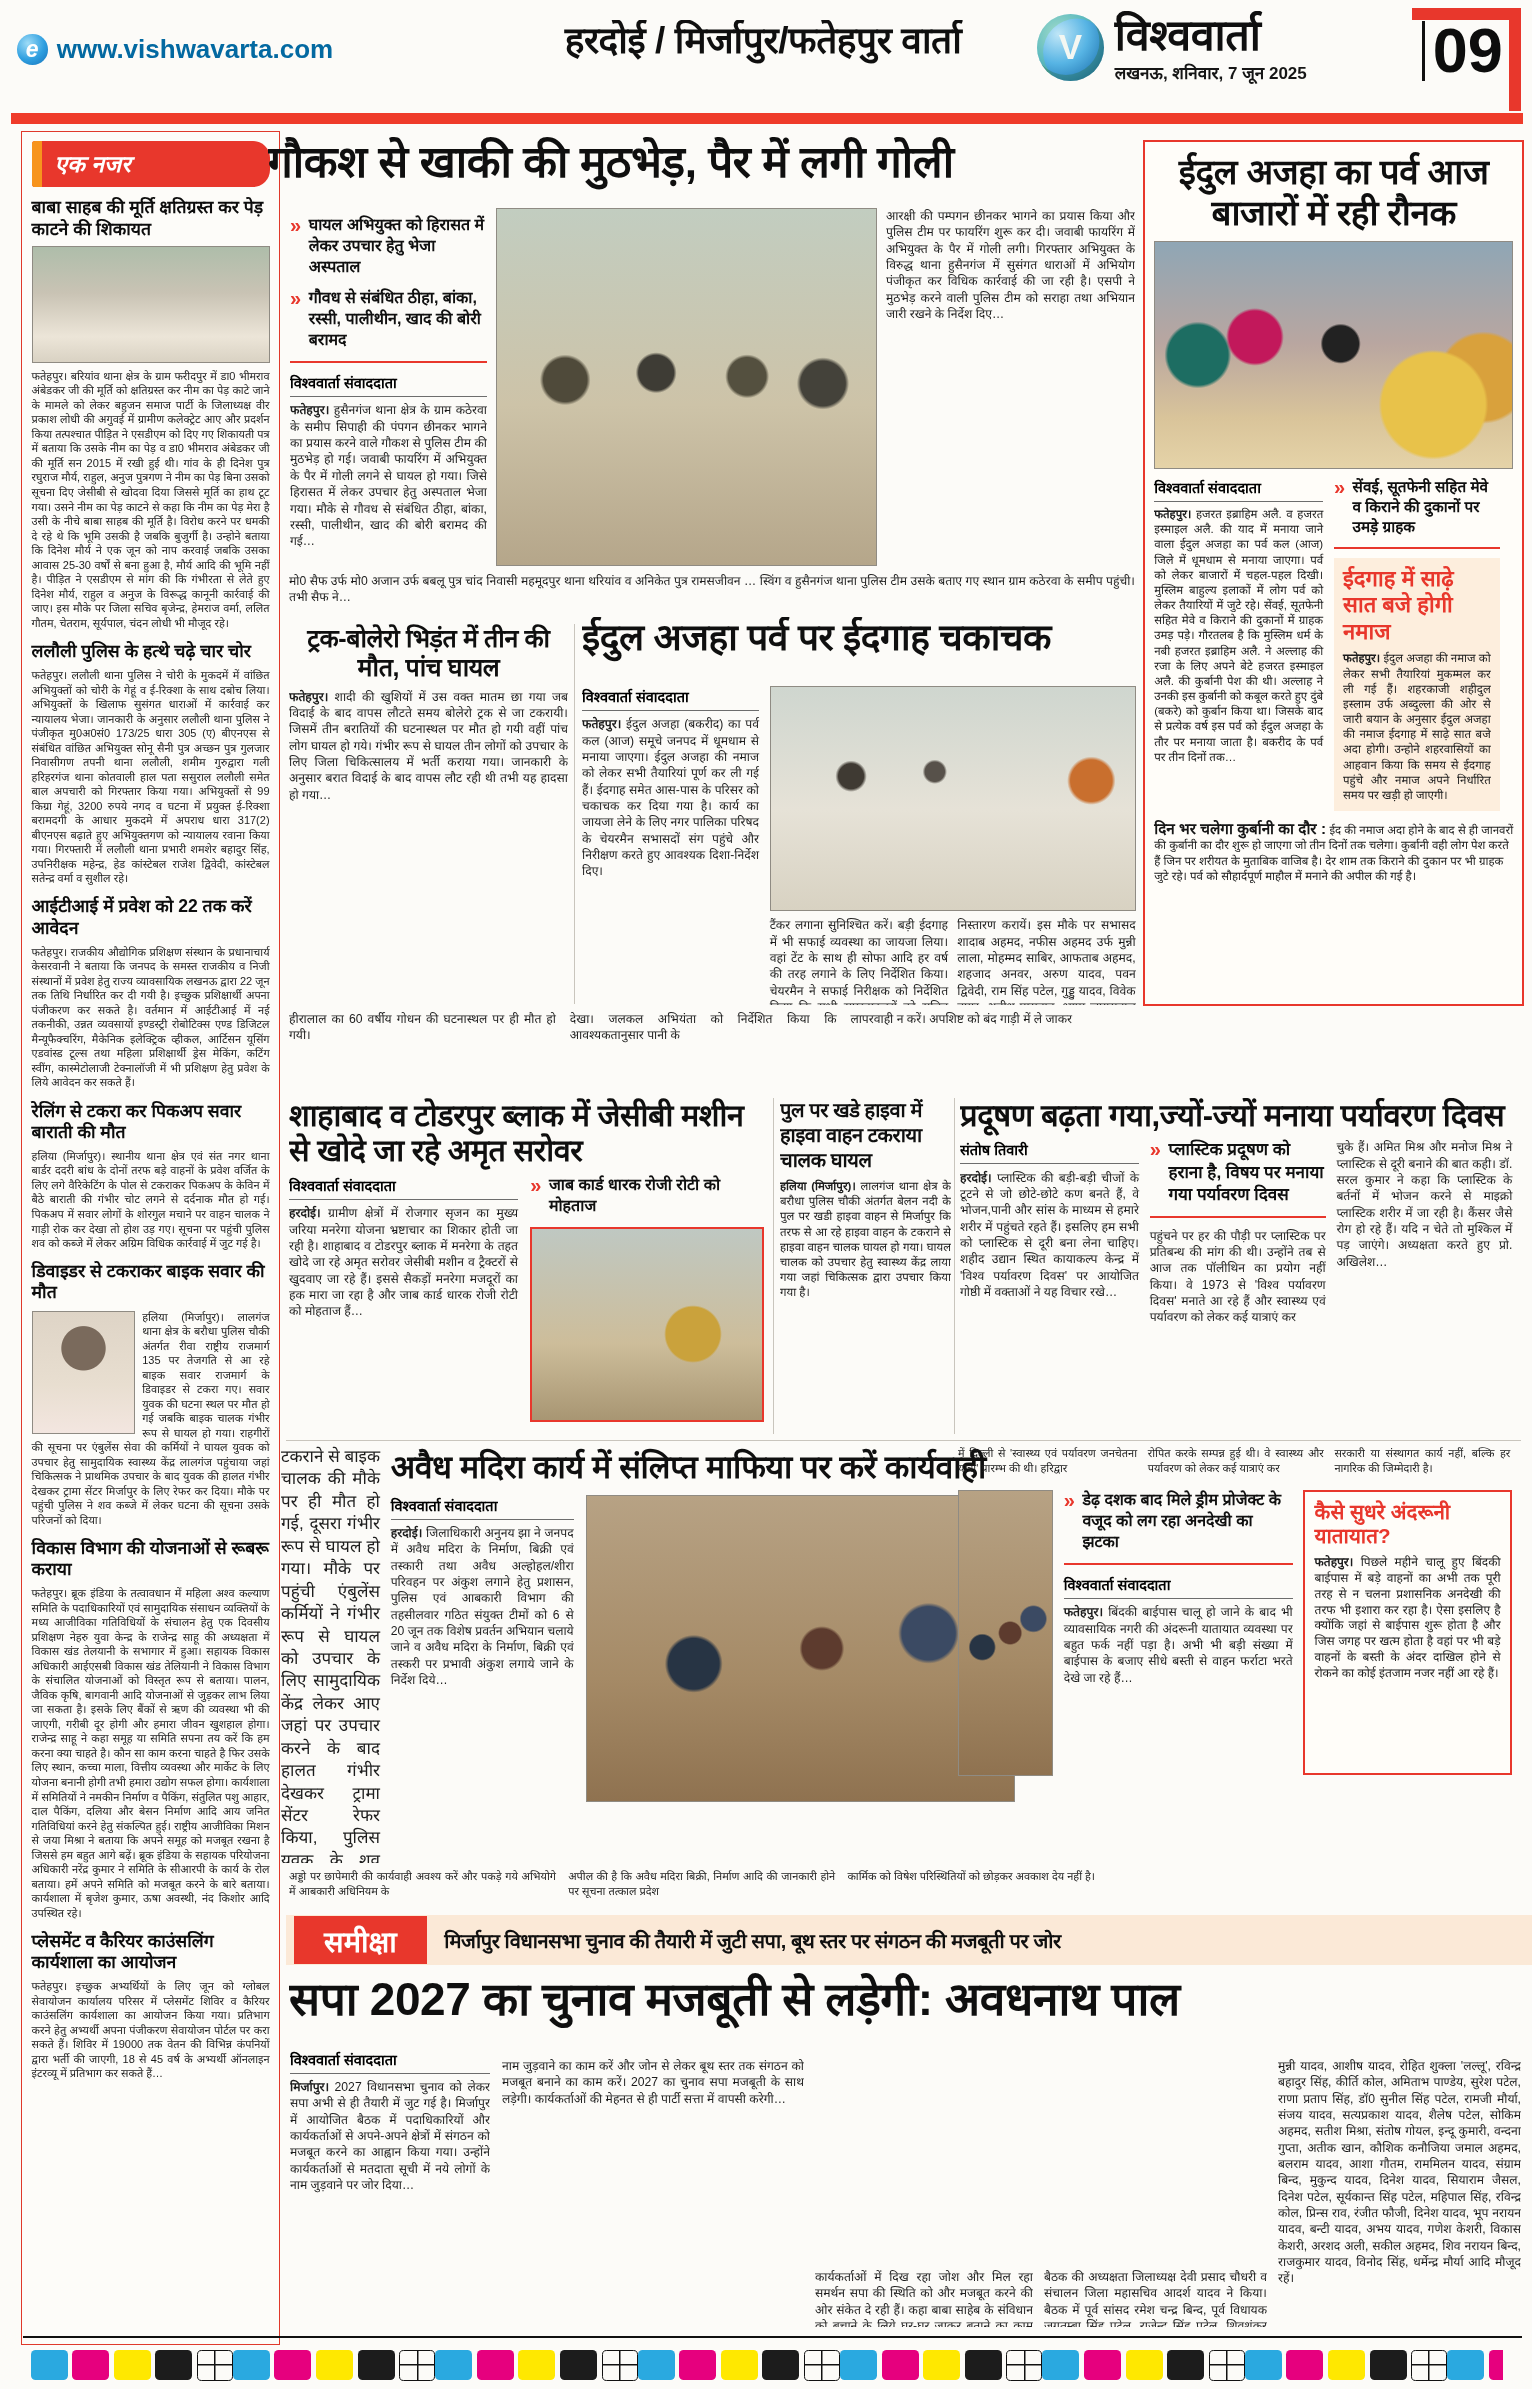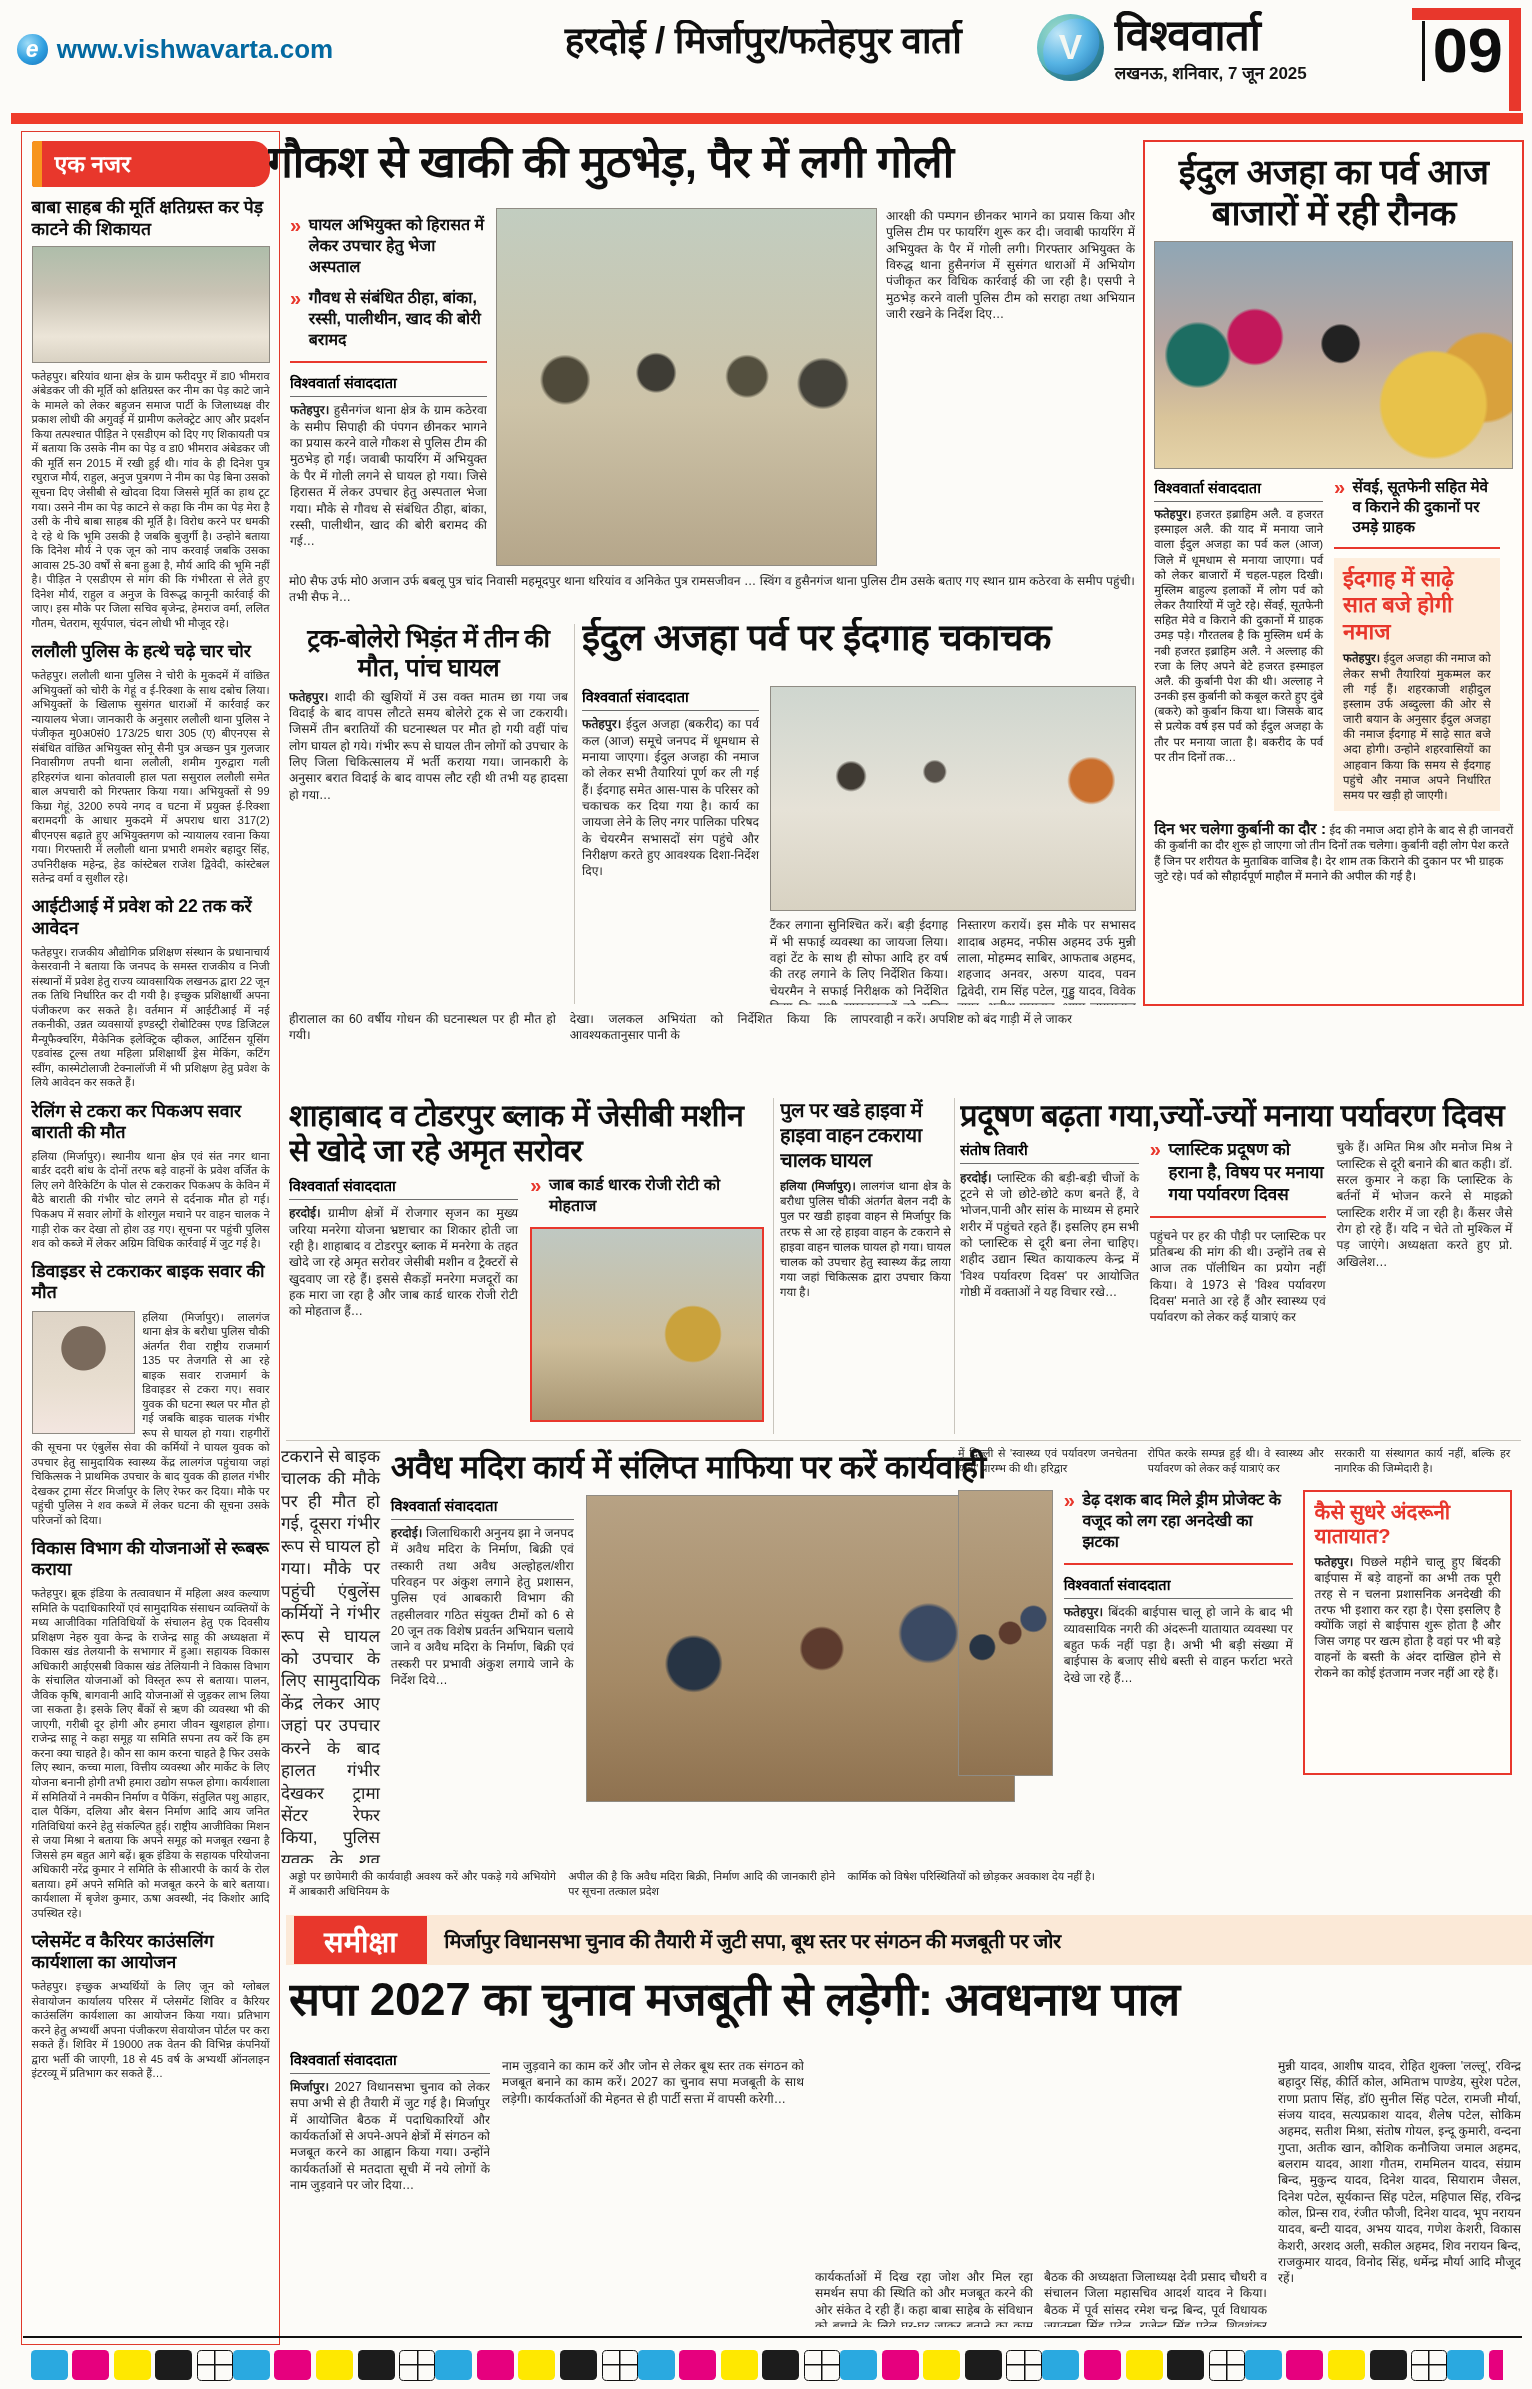--- a/index.html
+++ b/index.html
@@ -30,21 +30,21 @@
   .e-icon{width:30.5px;height:30.5px;border-radius:50%;background:radial-gradient(circle at 35% 30%,#9fdcf7,#2f9fe0 55%,#1670b8);
           color:#fff;font-weight:700;font-style:italic;font-size:23px;display:flex;align-items:center;justify-content:center;}
   .globe{width:67px;height:67px;border-radius:50%;background:radial-gradient(circle at 32% 30%,#bfe6f7,#57b4e4 45%,#2c83bd 75%,#1f618f);
          display:flex;align-items:center;justify-content:center;color:#f4f7f2;font-weight:800;font-size:35px;
          box-shadow:inset -4.6px -6.1px 0 rgba(40,110,60,.35), inset 6.1px 4.6px 0 rgba(110,200,120,.35);}
   .pagebracket{border-top:12.2px solid #e8372c;border-right:12.2px solid #e8372c;padding:1.5px 7.6px 4.6px 10.7px;}
   .pagenum{font-size:63px;font-weight:800;line-height:.95;border-left:3.1px solid #111;padding-left:7.6px;color:#0d0d0d;}
   .redbar{background:#ef3b2a;}
   
   .leftbox{border:1.5px solid #e0392b;background:#fdfcf9;padding:7.6px 9.2px;}
-  .eknazar{position:relative;background:#e8372c;color:#fff;font-weight:800;font-size:23px;padding:6.1px 13.7px 7.6px 23px;border-radius:3.1px 17px 17px 3.1px;margin:1.5px 0 9.2px 0;}
+  .eknazar{position:relative;background:#e8372c;color:#fff;font-weight:800;font-size:23px;padding:6.1px 13.7px 7.6px 23px;border-radius:3.1px 17px 17px 3.1px;margin:1.5px 0 9.2px 0;font-style:italic;}
   .eknazar .tab{position:absolute;left:0;top:0;bottom:0;width:10.7px;background:#f7941d;border-radius:3.1px 0 0 3.1px;}
   .lhl{font-size:17.6px;font-weight:800;line-height:1.2;margin:10.7px 0 6.1px 0;color:#0d0d0d;}
   .namaz-box{background:#fdeedd;padding:7.6px 9.2px;margin-top:7.6px;}
   .namaz-box .nh{color:#e8372c;font-weight:800;font-size:22px;line-height:1.2;margin-bottom:6.1px;}
   .yatayat{border:2.3px solid #e8372c;padding:7.6px 9.2px;background:#fffdf9;}
   .yatayat .yh{color:#e8372c;font-weight:800;font-size:20.6px;margin-bottom:6.1px;line-height:1.2;}
   .samiksha-strip{background:#fbe9d7;display:flex;align-items:center;gap:17px;padding:0 7.6px;}
   .samiksha-label{background:#e8372c;color:#fff;font-weight:800;font-size:29px;padding:4.6px 30.5px;}
   .samiksha-hl{font-weight:800;font-size:20px;color:#101010;letter-spacing:-0.4px;}
   

